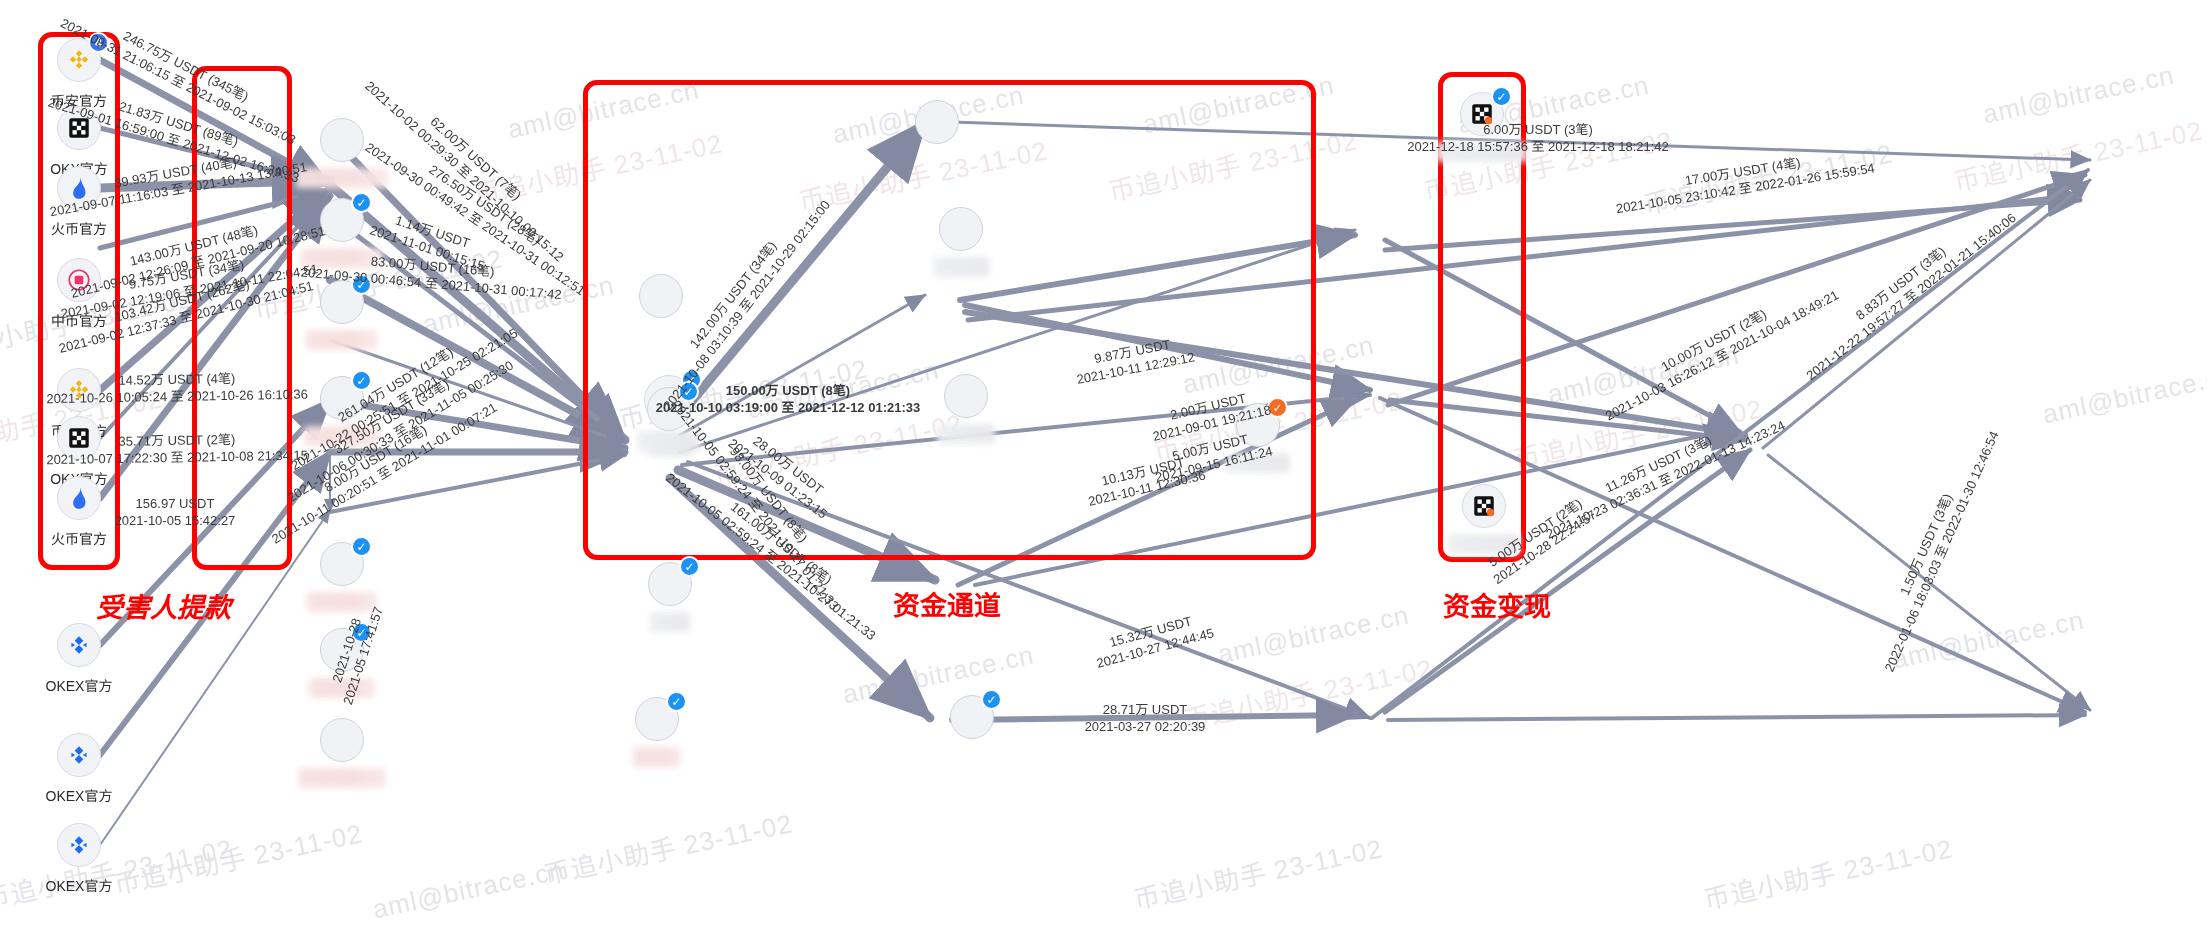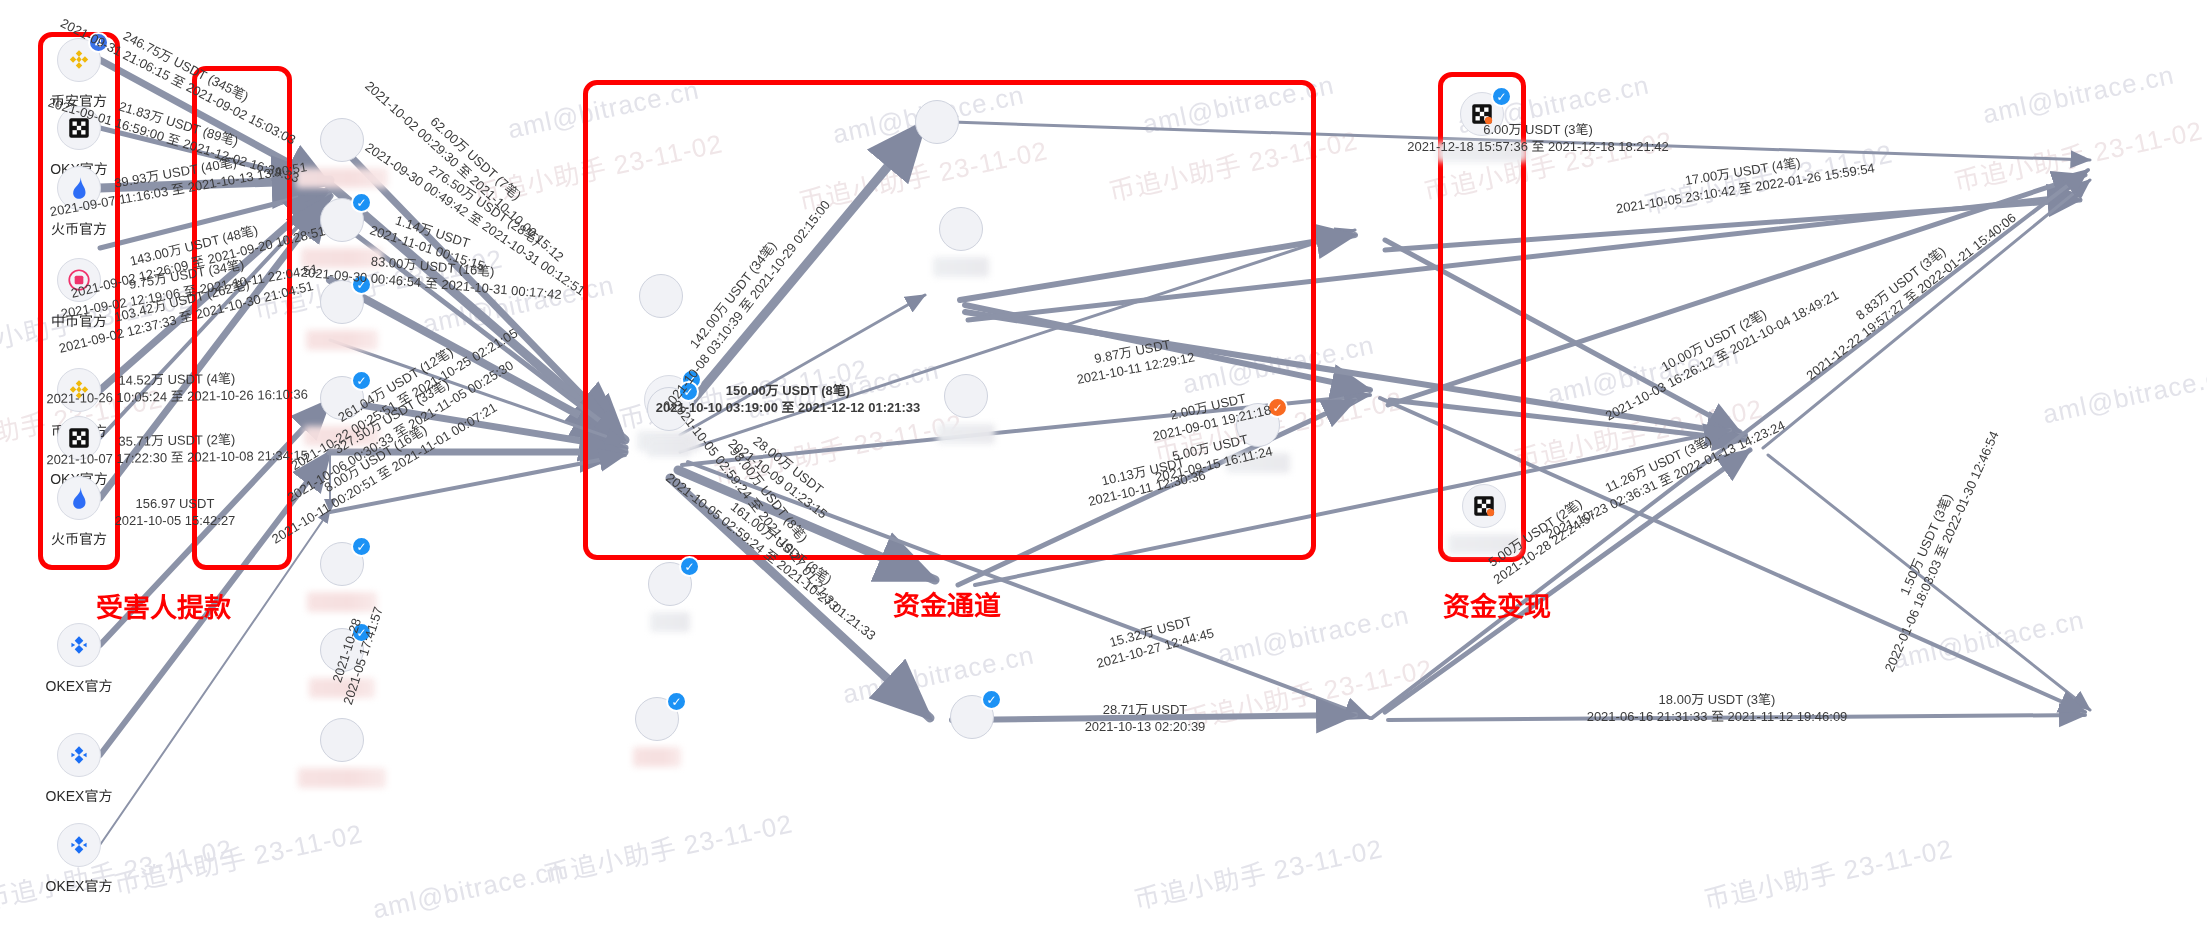--- a/index.html
+++ b/index.html
@@ -176,21 +176,21 @@
       <path d="M975,585 L1730,430" stroke-width="4"></path>
       <path d="M1372,718 L2088,170" stroke-width="4"></path>
     </g>
   </svg>
 
   <div class="redbox" style="left:38px;  top:32px;  width:82px;  height:538px;"></div>
   <div class="redbox" style="left:192px; top:66px;  width:100px; height:504px;"></div>
   <div class="redbox" style="left:583px; top:80px;  width:733px; height:480px;"></div>
   <div class="redbox" style="left:1438px;top:72px;  width:88px;  height:490px;"></div>
 
-  <div class="redcap" style="left:96px;  top:586px;">受害人提款</div>
+  <div class="redcap" style="left:96px;  top:586px;font-style:italic;">受害人提款</div>
   <div class="redcap" style="left:893px; top:584px;">资金通道</div>
   <div class="redcap" style="left:1443px;top:585px;">资金变现</div>
 
   <div class="node" style="left:79px; top:60px;">
     <div class="bubble">
       <svg class="glyph" viewBox="0 0 24 24">
         <g fill="#f0b90b">
             <path d="M12 3 L15 6 L12 9 L9 6 Z"></path>
             <path d="M6.5 8.5 L9.5 11.5 L6.5 14.5 L3.5 11.5 Z"></path>
             <path d="M17.5 8.5 L20.5 11.5 L17.5 14.5 L14.5 11.5 Z"></path>
@@ -579,25 +579,21 @@
   <div class="elabel" style="left:1934px;top:548px; transform:translate(-50%,-50%) rotate(-66deg);">
       <span class="l1">1.50万 USDT (3笔)</span>
       <span class="l2">2022-01-06 18:03:03 至 2022-01-30 12:46:54</span>
     </div>
   <div class="elabel" style="left:1153px;top:640px; transform:translate(-50%,-50%) rotate(-15deg);">
       <span class="l1">15.32万 USDT</span>
       <span class="l2">2021-10-27 12:44:45</span>
     </div>
   <div class="elabel" style="left:1145px;top:718px; transform:translate(-50%,-50%) rotate(0deg);">
       <span class="l1">28.71万 USDT</span>
-      <span class="l2">2021-10-13 02:20:39</span>
-    </div>
-  <div class="elabel" style="left:1717px;top:708px; transform:translate(-50%,-50%) rotate(0deg);">
-      <span class="l1">18.00万 USDT (3笔)</span>
-      <span class="l2">2021-06-16 21:31:33 至 2021-11-12 19:46:09</span>
+      <span class="l2">2021-03-27 02:20:39</span>
     </div>
   <div class="elabel" style="left:355px;top:653px; transform:translate(-50%,-50%) rotate(-72deg);">
       <span class="l1">2021-10-28</span>
       <span class="l2">2021-05 17:41:57</span>
     </div>
 
 
 </div>
 
 </body></html>

